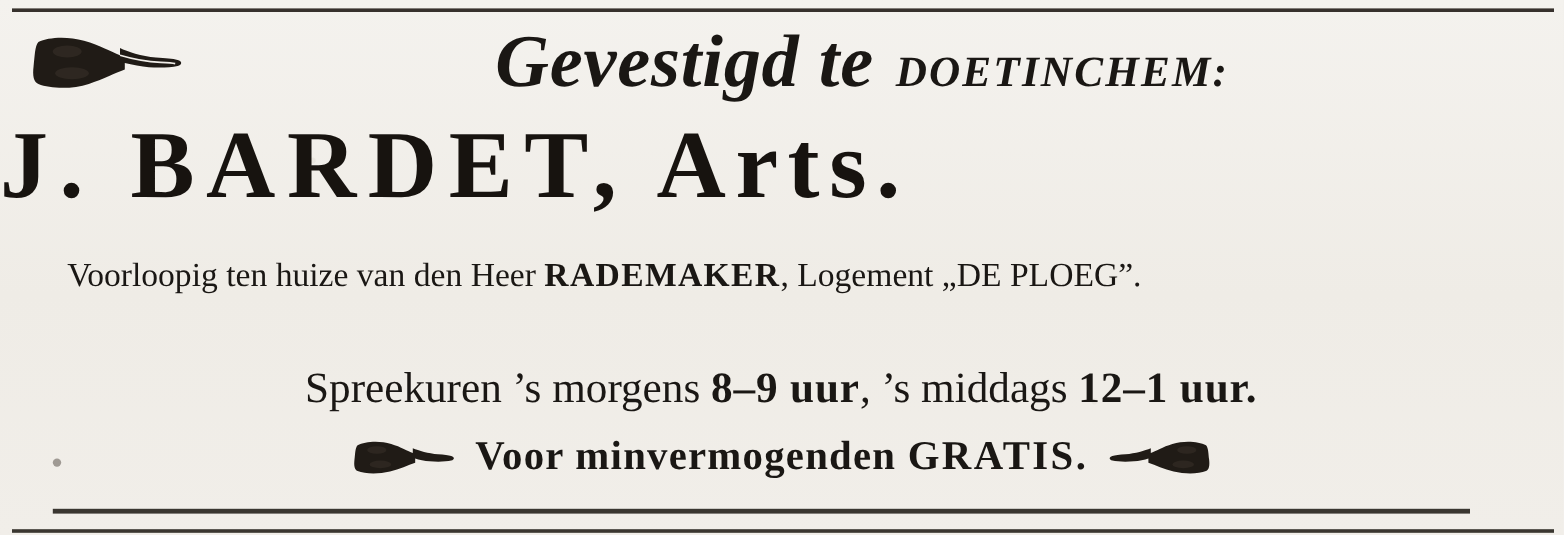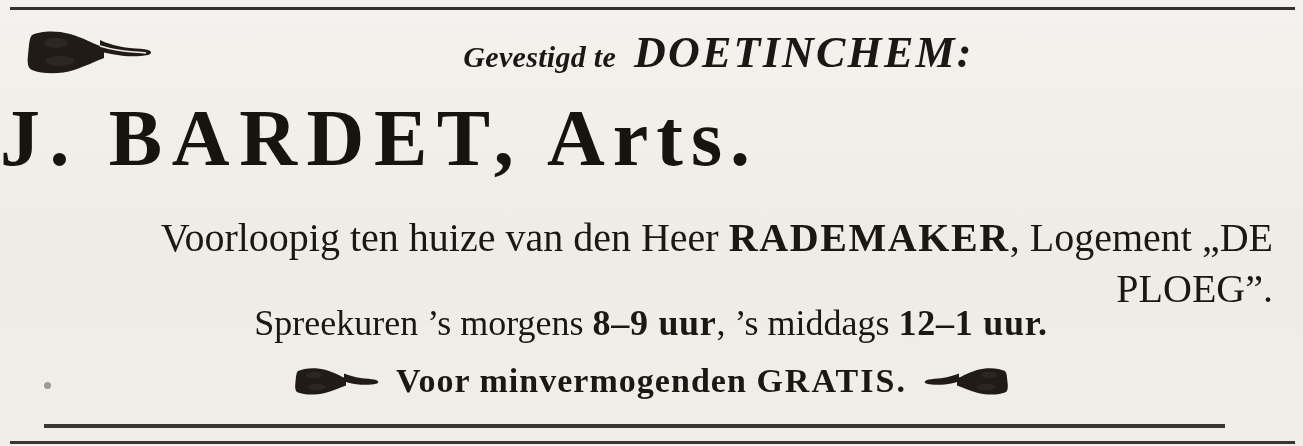--- a/index.html
+++ b/index.html
@@ -72,26 +72,26 @@
   .hand svg { display: block; }
   .line1-text {
     flex: 1;
     text-align: center;
     font-style: italic;
     font-weight: bold;
     letter-spacing: 0.02em;
     padding-right: 40px;
   }
   .l1a {
-    font-size: 30px;
+    font-size: 62px;
     letter-spacing: 0.01em;
     text-align: center;
   }
   .l1b {
-    font-size: 44px;
+    font-size: 36px;
     letter-spacing: 0.05em;
     margin-left: 18px;
   }
 
   
   .line2 {
     position: absolute;
     top: 96px;
     left: 0;
     width: 1303px;
@@ -105,23 +105,23 @@
   }
   .line2 .nm { letter-spacing: 0.12em; }
   .line2 .sfx { letter-spacing: 0.10em; }
 
   
   .line3 {
     position: absolute;
     top: 212px;
     left: 56px;
     right: 30px;
-    font-size: 40px;
+    font-size: 28px;
     line-height: 1.28;
-    text-align: right;
+    text-align: left;
   }
   .line3 .b {
     font-weight: bold;
     letter-spacing: 0.04em;
   }
   .line4 {
     position: absolute;
     top: 302px;
     left: 0;
     width: 1303px;

